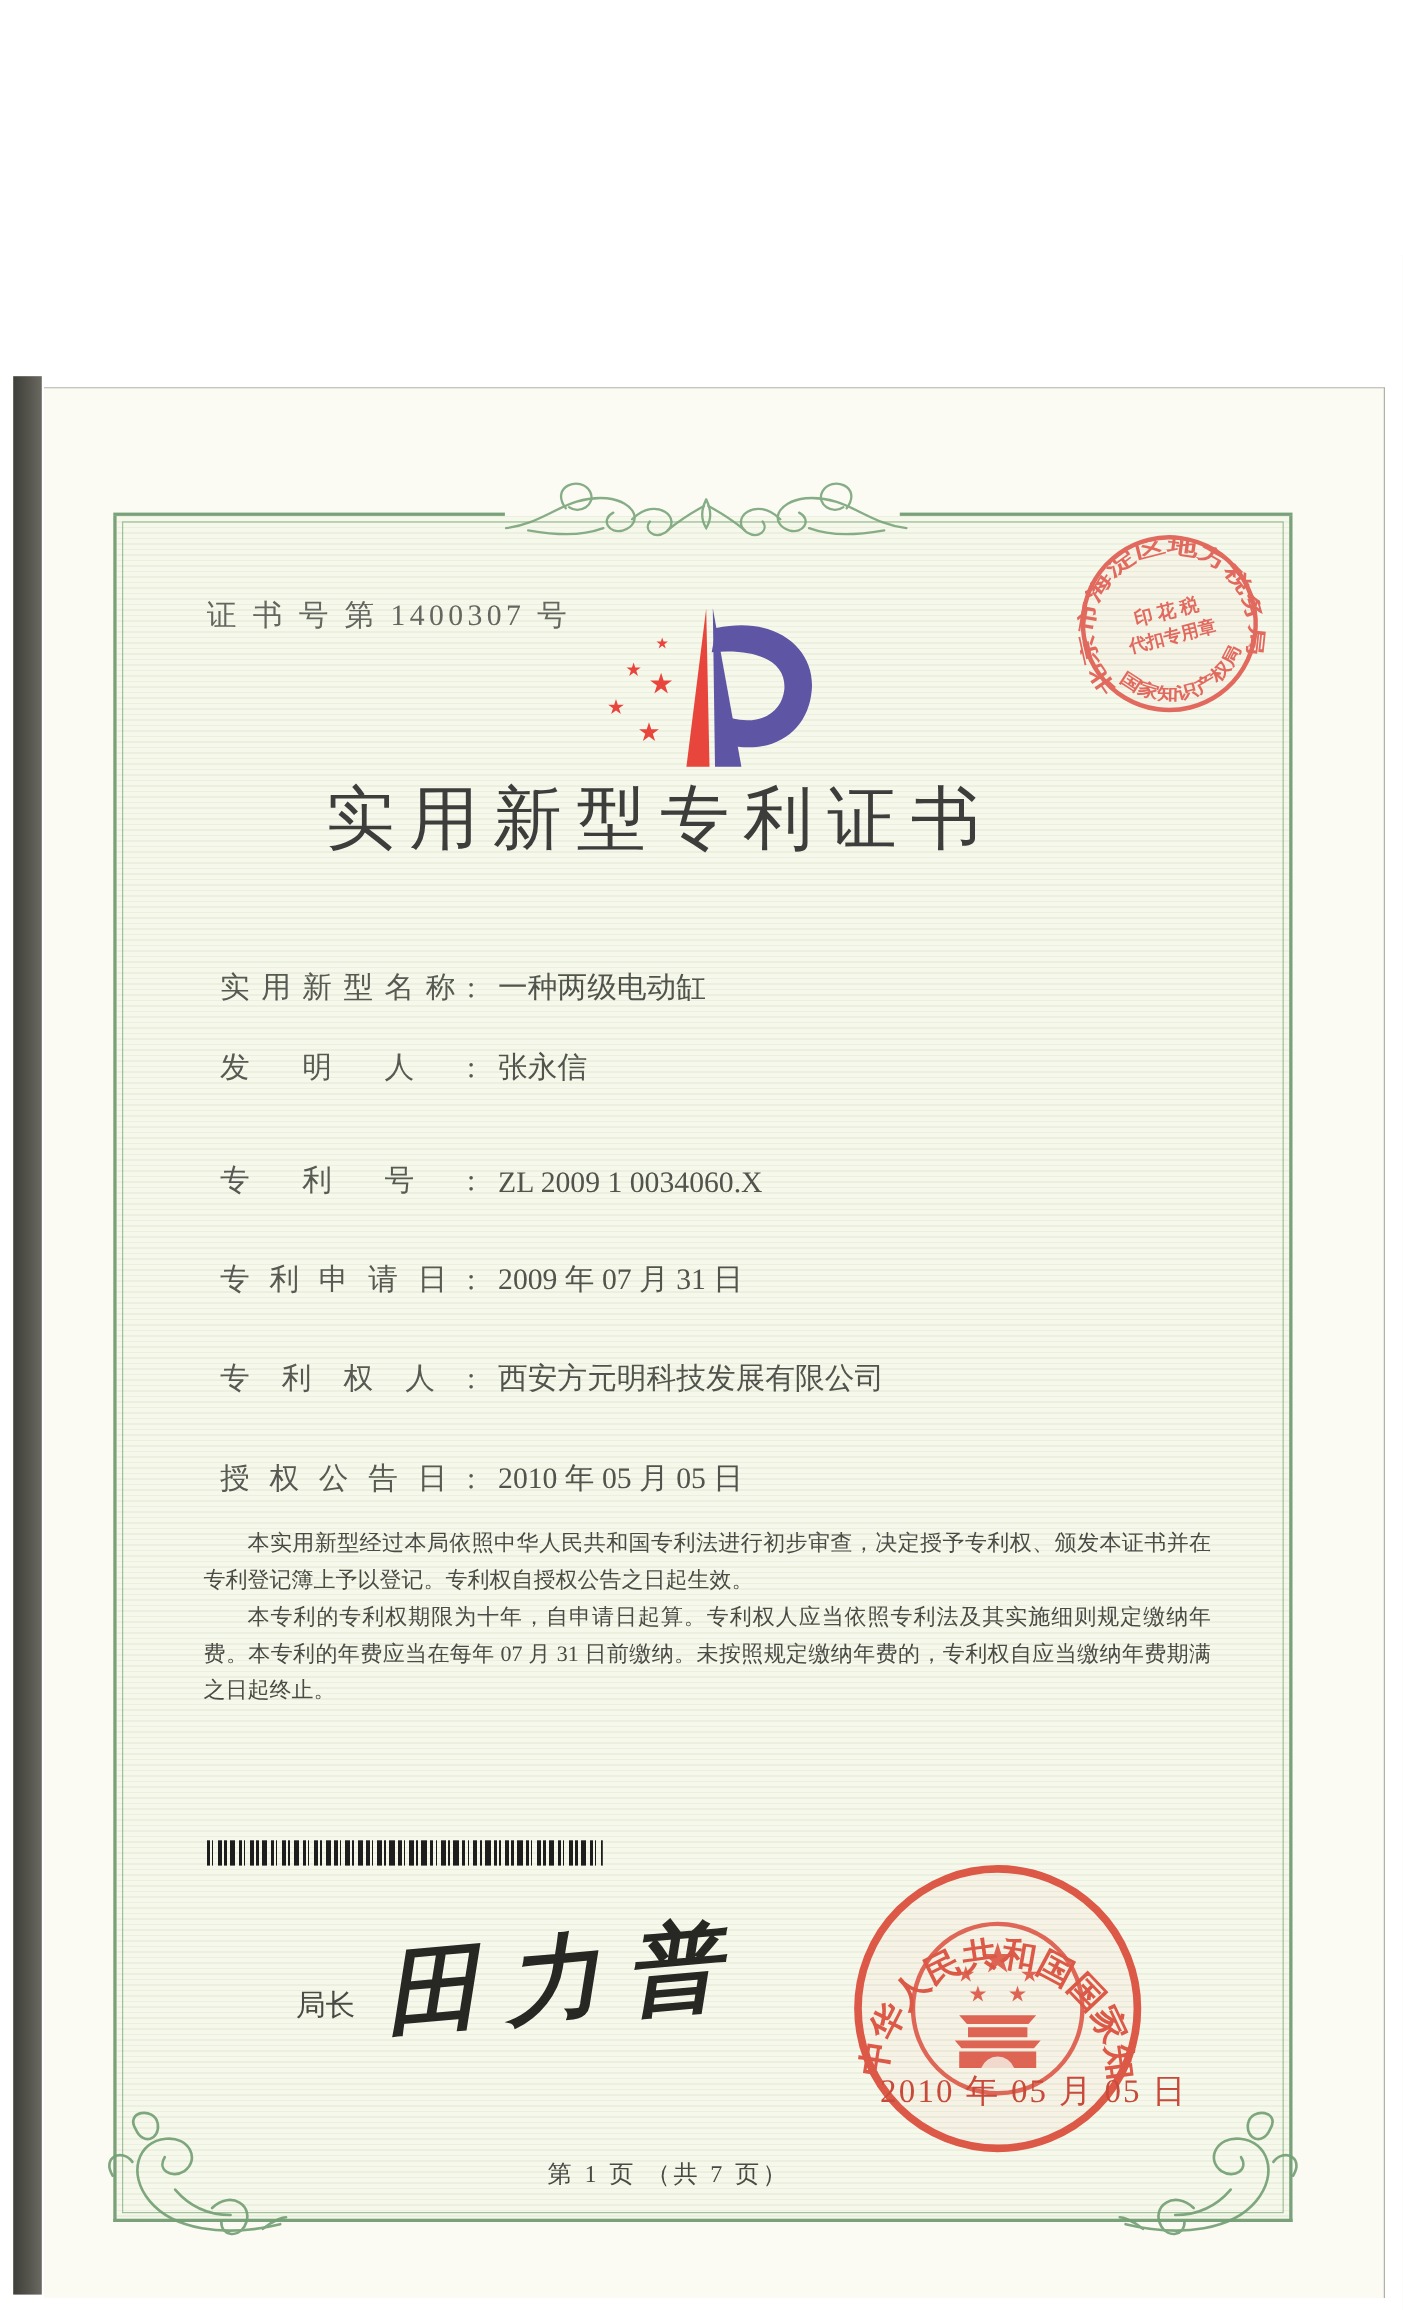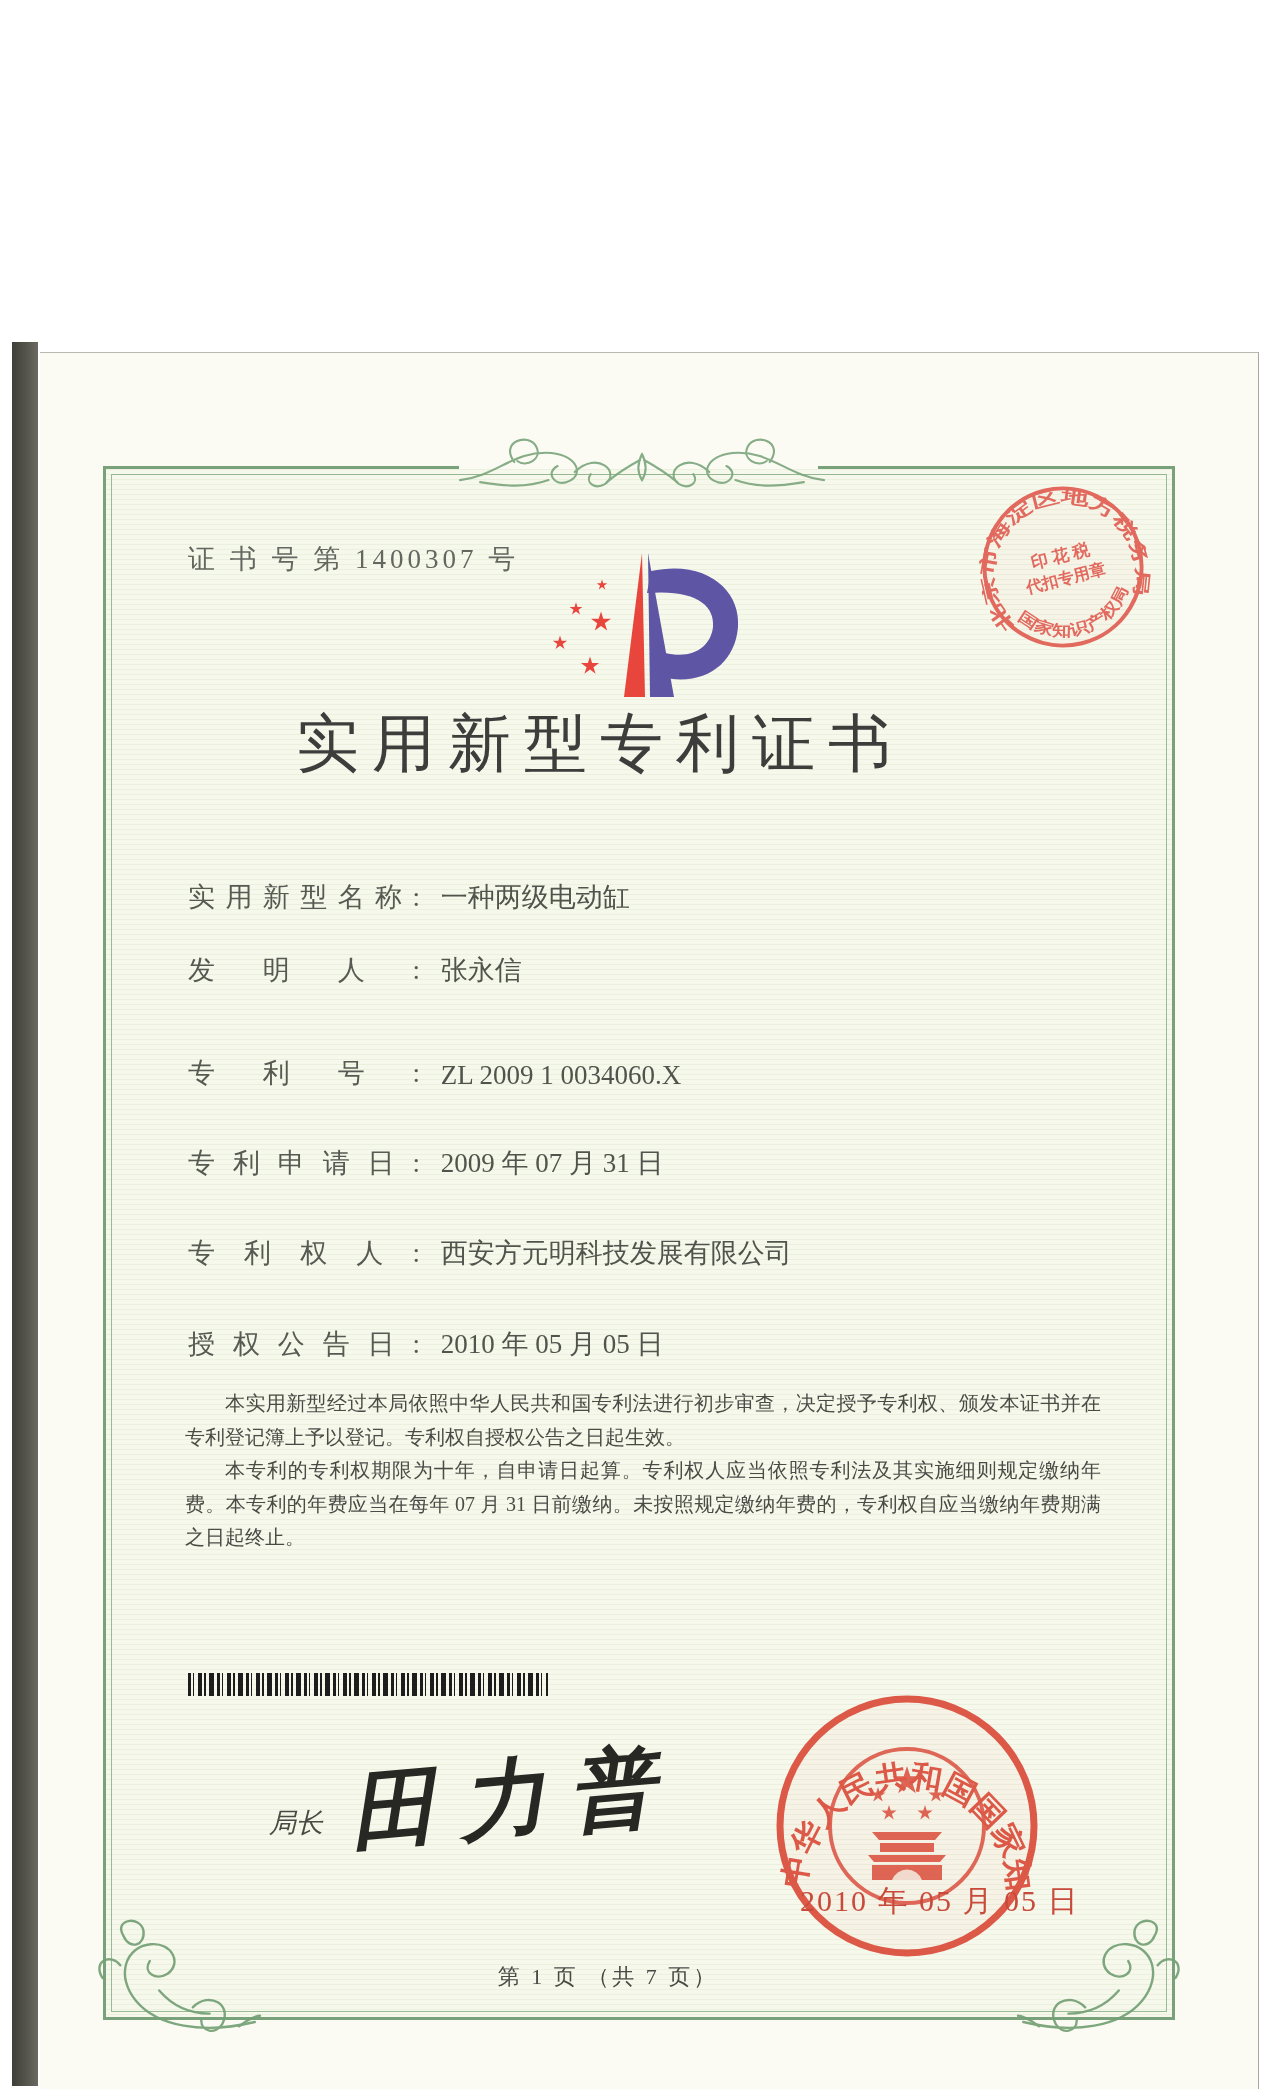--- a/index.html
+++ b/index.html
@@ -32,35 +32,35 @@
   .orn-br{left:910px;top:1448px;width:172px;height:126px;transform:scaleX(-1);}
 
   .certno{position:absolute;left:82px;top:72px;font-size:27px;letter-spacing:4px;color:#63675f;}
 
   .logo{position:absolute;left:439px;top:80px;}
 
   .title{position:absolute;left:0;top:232px;width:100%;box-sizing:border-box;padding-right:78px;
          text-align:center;font-size:63px;font-weight:500;letter-spacing:13px;color:#3d3d3c;}
 
   .field{position:absolute;left:82px;font-size:27px;color:#565a52;white-space:nowrap;}
-  .flabel{display:inline-block;width:232px;text-align-last:justify;text-align:justify;vertical-align:bottom;}
+  .flabel{display:inline-block;width:232px;text-align-last:justify;text-align:justify;vertical-align:bottom;margin-left:12px;}
   .fvalue{margin-left:14px;color:#50544c;}
   .f0{top:410px}.f1{top:483px}.f2{top:586px}.f3{top:676px}.f4{top:766px}.f5{top:857px}
 
   .bodytext{position:absolute;left:79px;top:918px;width:916px;font-size:20px;
             line-height:33.5px;color:#4b4b46;text-align:justify;}
   .bodytext p{margin:0;text-indent:2em;}
 
   .barcode{position:absolute;left:82px;top:1204px;width:360px;height:23px;
            background:repeating-linear-gradient(90deg,
              #1d1d1d 0 3px,transparent 3px 5px,#1d1d1d 5px 6px,transparent 6px 10px,
              #1d1d1d 10px 14px,transparent 14px 16px,#1d1d1d 16px 18px,transparent 18px 21px,
              #1d1d1d 21px 26px,transparent 26px 29px);}
 
-  .director{position:absolute;left:163px;top:1336px;font-size:27px;color:#4a4a45;font-style:italic;}
+  .director{position:absolute;left:163px;top:1336px;font-size:27px;color:#4a4a45;}
   .signature{position:absolute;left:243px;top:1272px;font-size:86px;font-style:italic;font-weight:700;
              letter-spacing:24px;color:#272723;transform:rotate(-5deg);white-space:nowrap;}
 
   .seal{position:absolute;left:666px;top:1222px;width:270px;height:270px;}
   .seal-date{position:absolute;left:694px;top:1412px;font-size:30px;letter-spacing:2px;
              color:#c84a3a;white-space:nowrap;z-index:6;}
 
   .taxstamp{position:absolute;left:872px;top:13px;width:170px;height:170px;transform:rotate(-14deg);z-index:5;}
 
   .footer{position:absolute;left:0;top:1493px;width:100%;box-sizing:border-box;padding-right:62px;

